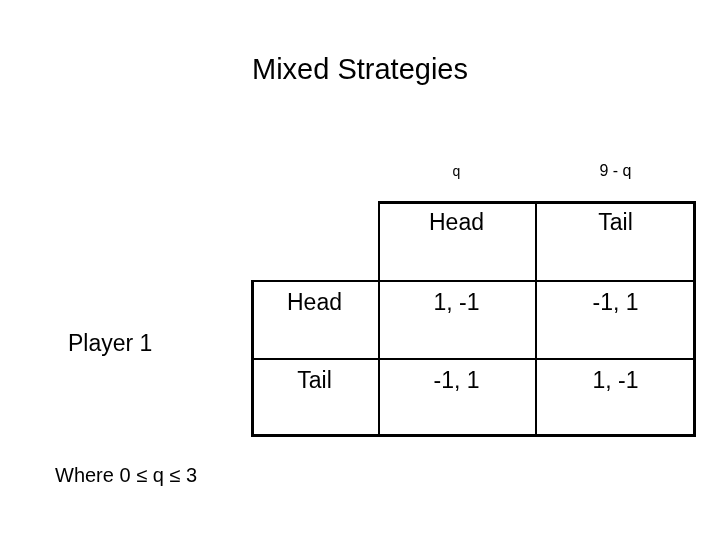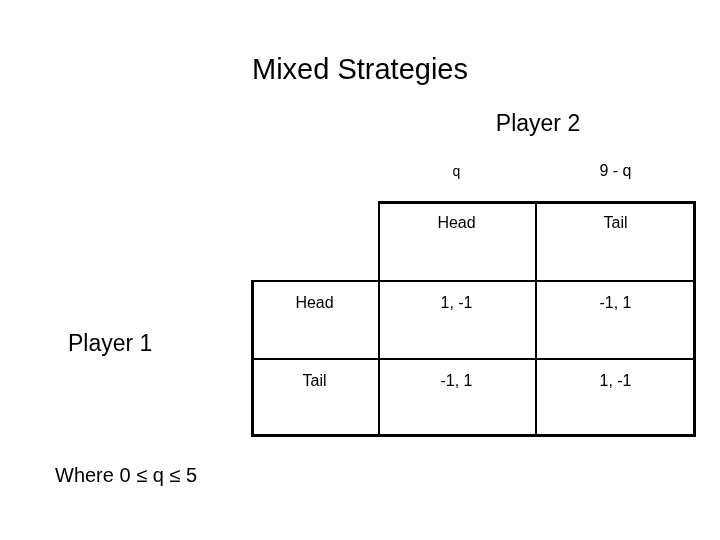--- a/index.html
+++ b/index.html
@@ -89,21 +89,21 @@
   }
   .matrix-grid {
     position: absolute;
     inset: 0;
     display: grid;
     grid-template-columns: 127px 157px 161px;
     grid-template-rows: 80px 78px 78px;
   }
   .cell {
     position: relative;
-    font-size: 16px;
+    font-size: 23px;
     line-height: 27px;
     text-align: center;
     padding-top: 8px;
     box-sizing: border-box;
     white-space: nowrap;
   }
   .cell.empty-corner { }
 
   
   .rule {
@@ -125,21 +125,20 @@
     white-space: nowrap;
   }
 </style>
 </head>
 <body>
 
 <div id="slide">
 
   <div class="slide-title">Mixed Strategies</div>
 
-  <div class="player2-label">Player 2</div>
 
   <div class="prob-q">q</div>
   <div class="prob-1q">9 - q</div>
 
   <div class="player1-label">Player 1</div>
 
   <div class="matrix">
 
     <div class="matrix-grid">
       <div class="cell empty-corner"></div>
@@ -159,15 +158,15 @@
     <div class="rule rule-h-thin" style="left:0px; top:79px; width:445px;"></div>
     <div class="rule rule-h-thin" style="left:0px; top:157px; width:445px;"></div>
     <div class="rule rule-h" style="left:0px; top:233px; width:445px;"></div>
 
     <div class="rule rule-v" style="left:0px; top:79px; height:157px;"></div>
     <div class="rule rule-v-thin" style="left:127px; top:0px; height:236px;"></div>
     <div class="rule rule-v-thin" style="left:284px; top:0px; height:236px;"></div>
     <div class="rule rule-v" style="left:442px; top:0px; height:236px;"></div>
   </div>
 
-  <div class="footnote">Where 0 ≤ q ≤ 5</div>
+  <div class="footnote">Where 0 ≤ q ≤ 3</div>
 
 </div>
 
 </body></html>

